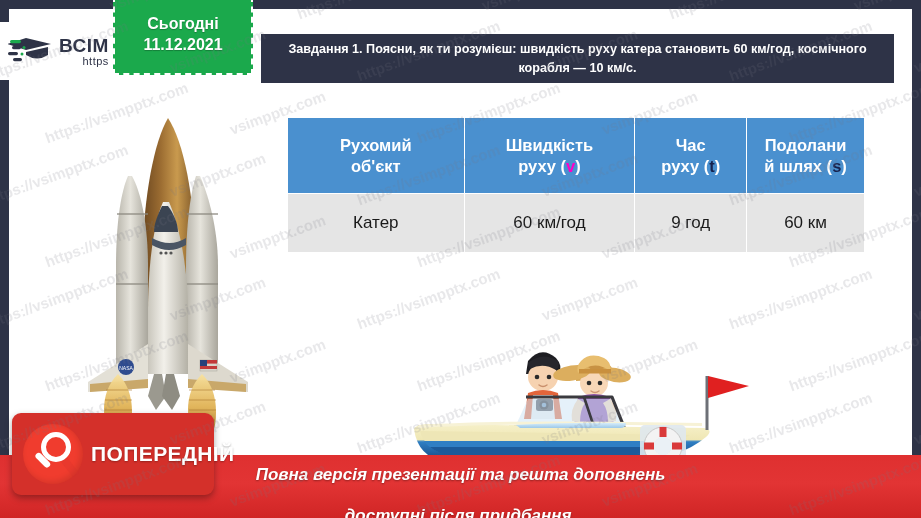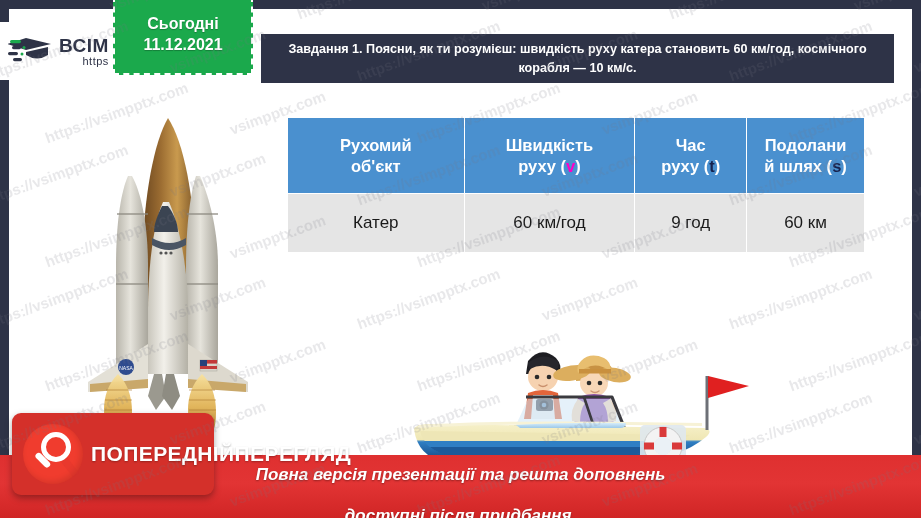--- a/index.html
+++ b/index.html
@@ -376,21 +376,20 @@
   <div class="preview-badge">
     <div class="mag-circle">
       <svg viewBox="0 0 60 60" width="60" height="60">
         <circle cx="33" cy="23" r="12.5" fill="none" stroke="#ffffff" stroke-width="5"></circle>
         <rect x="11" y="33" width="18" height="6.5" rx="3.2" fill="#ffffff" transform="rotate(45 20 36)"></rect>
         <path d="M44 33 L56 49 L50 53 L38 38 Z" fill="#d4302a" opacity=".25"></path>
       </svg>
     </div>
     <div class="preview-text">
       <span>ПОПЕРЕДНІЙ</span>
-      <span>ПЕРЕГЛЯД</span>
     </div>
   </div>
 
   <div class="wm" id="wmlayer">
       <span style="left: -79.3548px; top: -20px;">https://vsimpptx.com</span>
       <span style="left: 106.645px; top: -20px;">vsimpptx.com</span>
       <span style="left: 292.645px; top: -20px;">https://vsimpptx.com</span>
       <span style="left: 478.645px; top: -20px;">vsimpptx.com</span>
       <span style="left: 664.645px; top: -20px;">https://vsimpptx.com</span>
       <span style="left: 850.645px; top: -20px;">vsimpptx.com</span>

